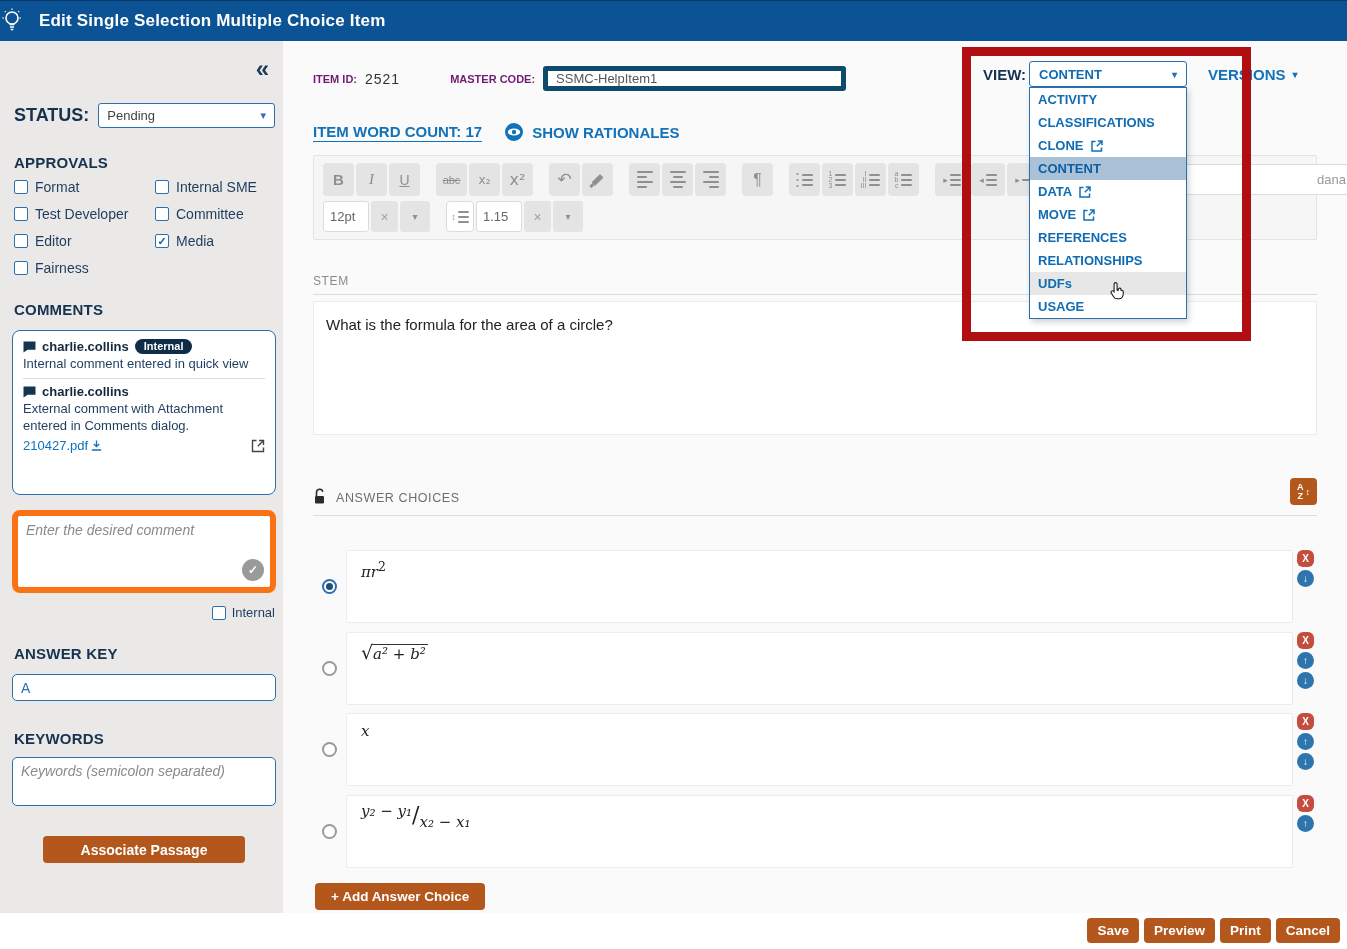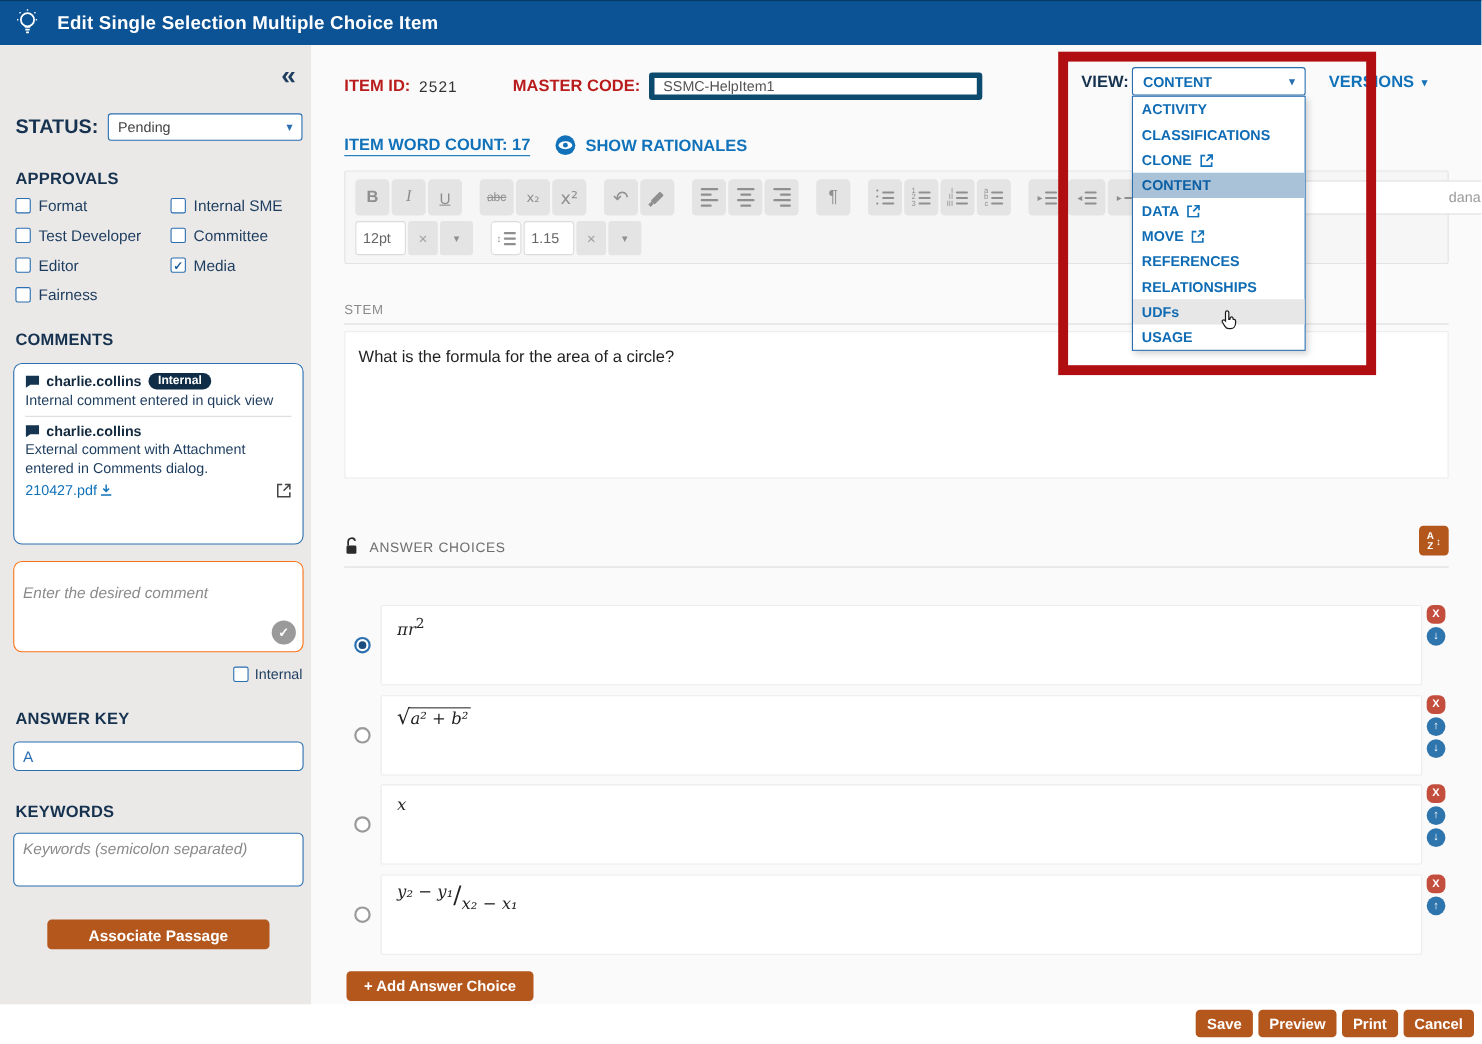--- a/index.html
+++ b/index.html
@@ -2,21 +2,21 @@
 <html><head>
 <meta charset="utf-8">
 <style>
   * { margin:0; padding:0; box-sizing:border-box; }
   html,body { background:#fff; }
   body { font-family:"Liberation Sans", sans-serif; }
   .app { position:relative; width:1347px; height:949px; background:#fff; overflow:hidden; }
 
   
   .topbar { position:absolute; left:0; top:0; width:1347px; height:41px; background:#0b5394;
-            border-top:1px solid #083a66; display:flex; align-items:center; padding-left:13px; gap:15px; }
+            border-top:1px solid #083a66; display:flex; align-items:center; gap:15px; }
   .topbar .title { color:#fff; font-weight:bold; font-size:17px; letter-spacing:.2px; }
 
   
   .sidebar { position:absolute; left:0; top:41px; width:283px; height:872px; background:#eae9e8; }
   .collapse { position:absolute; top:16px; right:14px; font-size:24px; font-weight:bold; color:#1d3c5e; cursor:pointer; line-height:1; }
   .sb-heading { position:absolute; left:14px; font-weight:bold; font-size:15px; color:#16324f; letter-spacing:.2px; }
 
   .status-row { position:absolute; top:62px; left:14px; right:8px; display:flex; align-items:center; gap:9px; }
   .status-row .lbl { font-weight:bold; font-size:18px; color:#16324f; }
   .selbox { flex:1; height:25px; background:#fff; border:1px solid #2a6fb0; border-radius:3px;
@@ -34,21 +34,21 @@
                    border:1px solid #2a6fb0; border-radius:8px; padding:8px 10px; overflow:hidden; }
   .c-author { display:flex; align-items:center; gap:6px; font-weight:bold; font-size:13px; color:#13293e; margin-bottom:2px; }
   .badge { background:#0f2d47; color:#fff; font-size:11px; font-weight:bold; padding:1px 9px 2px; border-radius:9px; }
   .c-text { font-size:13px; color:#1d3c5e; line-height:1.26; }
   .c-div { border-top:1px solid #ddd; margin:6px 0 5px; }
   .c-attach-row { display:flex; align-items:center; margin-top:4px; }
   .c-attach { color:#1172ba; font-size:13px; display:flex; align-items:center; gap:3px; cursor:pointer; }
   .c-open { margin-left:auto; cursor:pointer; }
 
   .comment-input-card { position:absolute; top:469px; left:12px; width:264px; height:83px; background:#fff;
-                        border:1px solid #f97316; border-radius:8px; padding:20px 8px; }
+                        border:6px solid #f97316; border-radius:8px; padding:6px 8px; }
   .comment-input-card textarea { width:100%; height:46px; border:none; outline:none; resize:none;
                                  font-family:"Liberation Sans",sans-serif; font-size:14px; color:#333; background:transparent; }
   .comment-input-card textarea::placeholder { font-style:italic; color:#8a8a8a; }
   .submit-check { position:absolute; right:6px; bottom:6px; width:22px; height:22px; border-radius:50%;
                   background:#9a9a9a; color:#fff; font-size:12px; font-weight:bold;
                   display:flex; align-items:center; justify-content:center; cursor:pointer; }
   .internal-row { position:absolute; top:564px; right:8px; display:flex; align-items:center; gap:6px;
                   font-size:13px; color:#1d3c5e; }
 
   .key-input { position:absolute; top:633px; left:12px; width:264px; height:27px; background:#fff;
@@ -57,21 +57,21 @@
               border:1px solid #2a6fb0; border-radius:5px; padding:5px 8px; font-size:14px; color:#333;
               font-family:"Liberation Sans",sans-serif; resize:none; outline:none; }
   .kw-input::placeholder { font-style:italic; color:#8a8a8a; }
   .assoc-btn { position:absolute; top:795px; left:43px; width:202px; height:27px; background:#b4571d; border:none;
                border-radius:4px; color:#fff; font-weight:bold; font-size:14px; cursor:pointer; }
 
   
   .main { position:absolute; left:283px; top:41px; width:1064px; height:872px; background:#fafafa; }
   .m-inner { position:relative; width:100%; height:100%; padding:0 30px; }
   .row-id { position:absolute; top:25px; left:30px; display:flex; align-items:center; gap:8px; }
-  .row-id .b { font-weight:bold; font-size:15px; color:#b91c1c; }
+  .row-id .b { font-weight:bold; font-size:11px; color:#701a75; }
   .row-id .v { font-size:14px; color:#333; margin-right:42px; letter-spacing:1px; }
   .mc-input { width:303px; height:25px; border:5px solid #0c4a6e; border-radius:3px; padding:0 8px;
               font-size:13px; color:#555; outline:none; background:#fff; }
   .row-wc { position:absolute; top:81px; left:30px; display:flex; align-items:center; gap:22px; }
   .wc-link { font-weight:bold; font-size:15px; color:#1172ba; border-bottom:1px solid #1172ba; padding-bottom:1px; cursor:pointer; }
   .rationales { display:flex; align-items:center; gap:8px; font-weight:bold; font-size:15px; color:#1172ba; cursor:pointer; }
 
   
   .toolbar { position:absolute; top:114px; left:30px; right:30px; height:85px; background:#f6f6f6;
              border:1px solid #e3e3e3; border-radius:2px; padding:7px 9px; display:flex; flex-direction:column; gap:5px; }

